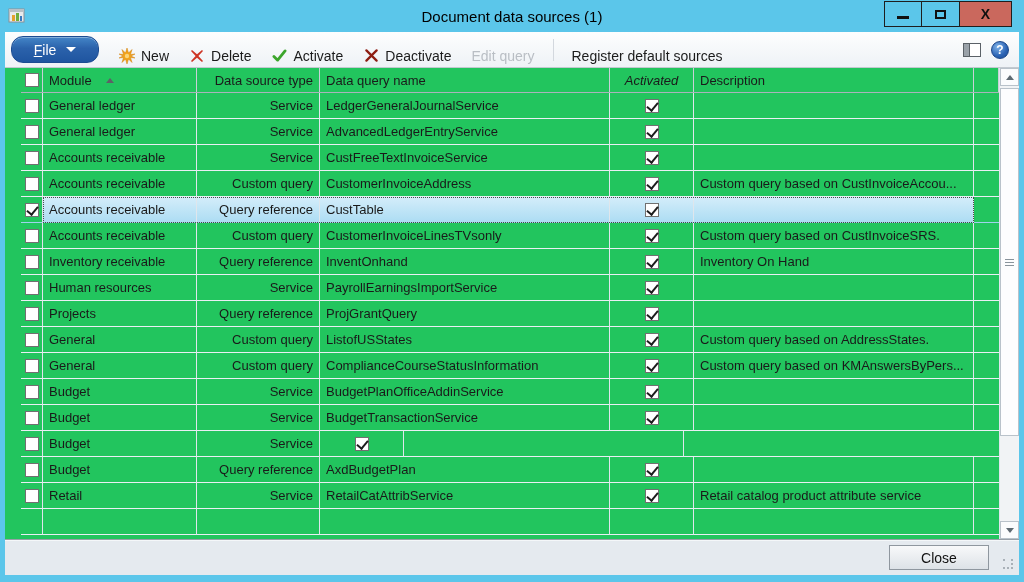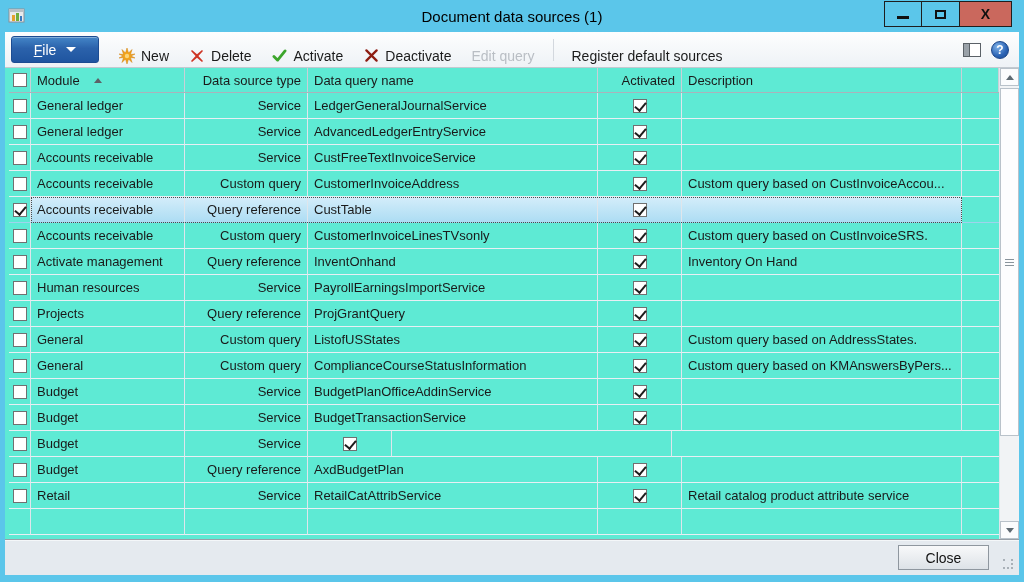--- a/index.html
+++ b/index.html
@@ -30,21 +30,21 @@
   .glyph-x { font-size:14px; font-weight:bold; color:#111; line-height:1; }
   
   .toolbar {
     height:36px; flex:0 0 36px; display:flex; align-items:center;
     background:linear-gradient(#fdfefe, #eef2f6);
     border-bottom:1px solid #c3c9d0; padding:0 6px; position:relative;
   }
   .file-btn {
     height:27px; min-width:88px; display:flex; align-items:center; justify-content:center; gap:10px;
     background:linear-gradient(#4486c8, #2b62ab 45%, #1f55a0);
-    border:1px solid #1c4c92; border-radius:3px; color:#fff; font-size:14px; cursor:pointer;
+    border:1px solid #1c4c92; border-radius:12px; color:#fff; font-size:14px; cursor:pointer;
     box-shadow:inset 0 1px 0 rgba(255,255,255,.35); padding:0 10px; margin-right:10px;
   }
   .file-label::first-letter { text-decoration:underline; }
   .caret-down { width:0; height:0; border-left:5px solid transparent; border-right:5px solid transparent; border-top:5px solid #fff; }
   .tb-sep { width:1px; height:22px; background:#d3d8de; margin:0 8px; }
   .tb-btn {
     display:flex; align-items:flex-end; gap:6px; padding:0 10px; height:28px;
     font-size:14px; color:#1b1b1b; cursor:pointer; border-radius:2px;
   }
   .tb-btn.disabled { color:#b9bec4; cursor:default; }
@@ -52,36 +52,36 @@
   .toolbar-right { margin-left:auto; display:flex; align-items:center; gap:10px; padding-right:4px; }
   .layout-icon { width:18px; height:14px; border:1px solid #5a6167; background:#fff; display:flex; cursor:pointer; }
   .layout-icon .pane { width:6px; background:#9aa2a9; border-right:1px solid #5a6167; }
   .help-icon {
     width:18px; height:18px; border-radius:50%; cursor:pointer;
     background:radial-gradient(circle at 35% 30%, #7fb2e8, #2b63b4 60%, #1c4a92);
     color:#fff; font-size:12px; font-weight:bold; display:flex; align-items:center; justify-content:center;
     border:1px solid #1a4488;
   }
   
-  .grid { flex:1 1 auto; display:flex; overflow:hidden; background:#5eead4; padding-left:4px; }
+  .grid { flex:1 1 auto; display:flex; overflow:hidden; background:#22c55e; padding-left:16px; }
   .grid-main { flex:1 1 auto; display:flex; flex-direction:column; }
   .g-row { display:flex; height:26px; flex:0 0 26px; align-items:stretch; font-size:13px; color:#1a1a1a; }
   .g-header { height:25px; flex:0 0 25px; border-bottom:1px solid #aab3bb; font-size:13px; }
   .cell {
     display:flex; align-items:center; padding:0 6px; border-right:1px solid #dfe6ec;
     white-space:nowrap; overflow:hidden; text-overflow:ellipsis;
   }
   .g-header .cell { border-right:1px solid #c9d0d7; }
   .body-row .cell { border-bottom:1px solid #e9eff4; }
   .col-gutter { width:22px; flex:0 0 22px; justify-content:center; padding:0; }
   .col-module { width:154px; flex:0 0 154px; }
   .col-type { width:123px; flex:0 0 123px;justify-content:flex-end; }
   .col-name { width:290px; flex:0 0 290px; }
   .col-activated { width:84px; flex:0 0 84px; justify-content:center; }
-  .g-header .col-activated { justify-content:flex-end; }
+  .g-header .col-activated { justify-content:center;font-style:italic; }
   .col-desc { width:280px; flex:0 0 280px; }
   .col-filler { flex:1 1 auto; border-right:none; }
   .row-content { display:flex; flex:0 0 auto; }
   .body-row.selected .row-content {
     background:linear-gradient(#d4edfa, #abdcf3); outline:1px dotted #4a4a4a; outline-offset:-1px;
   }
   .body-row.selected .cell { border-bottom-color:#9fd3ec; }
   .sort-arrow { width:0; height:0; border-left:4px solid transparent; border-right:4px solid transparent; border-bottom:5px solid #5d6166; margin-left:14px; }
   
   .checkbox {
@@ -103,21 +103,21 @@
   }
   .sb-grip { width:9px; height:7px; background:repeating-linear-gradient(#8a949c 0 1px, transparent 1px 3px); }
   .chev-up { width:0; height:0; border-left:4px solid transparent; border-right:4px solid transparent; border-bottom:5px solid #5f6a72; }
   .chev-down { width:0; height:0; border-left:4px solid transparent; border-right:4px solid transparent; border-top:5px solid #5f6a72; }
   
   .statusbar {
     flex:0 0 36px; background:#e5eaef; border-top:1px solid #98a0a8; box-shadow:inset 0 1px 0 #f4f7f9;
     display:flex; align-items:center; justify-content:flex-end; padding:0 30px 0 8px; position:relative;
   }
   .close-btn {
-    width:91px; height:25px; background:linear-gradient(#f8f9fa, #dde2e7);
+    width:100px; height:25px; background:linear-gradient(#f8f9fa, #dde2e7);
     border:1px solid #8f979f; font-size:14px; color:#111; cursor:pointer; font-family:inherit;
   }
   .resize-grip {
     position:absolute; right:4px; bottom:4px; width:12px; height:12px;
   }
   .resize-grip::before {
     content:""; position:absolute; width:2px; height:2px; background:#a9b1b8;
     box-shadow: 8px 8px #a9b1b8, 4px 8px #a9b1b8, 8px 4px #a9b1b8, 0 8px #a9b1b8, 8px 0 #a9b1b8;
   }
   svg { display:block; }
@@ -319,21 +319,21 @@
       </div>
       <div class="cell col-desc">Custom query based on CustInvoiceSRS.</div>
     </div>
     <div class="cell col-filler"></div>
   </div>
           <div class="g-row body-row">
     <div class="cell col-gutter">
       <div class="checkbox"></div>
     </div>
     <div class="row-content">
-      <div class="cell col-module">Activate management</div>
+      <div class="cell col-module">Inventory receivable</div>
       <div class="cell col-type">Query reference</div>
       <div class="cell col-name">InventOnhand</div>
       <div class="cell col-activated">
         <div class="checkbox checked"></div>
       </div>
       <div class="cell col-desc">Inventory On Hand</div>
     </div>
     <div class="cell col-filler"></div>
   </div>
           <div class="g-row body-row">

